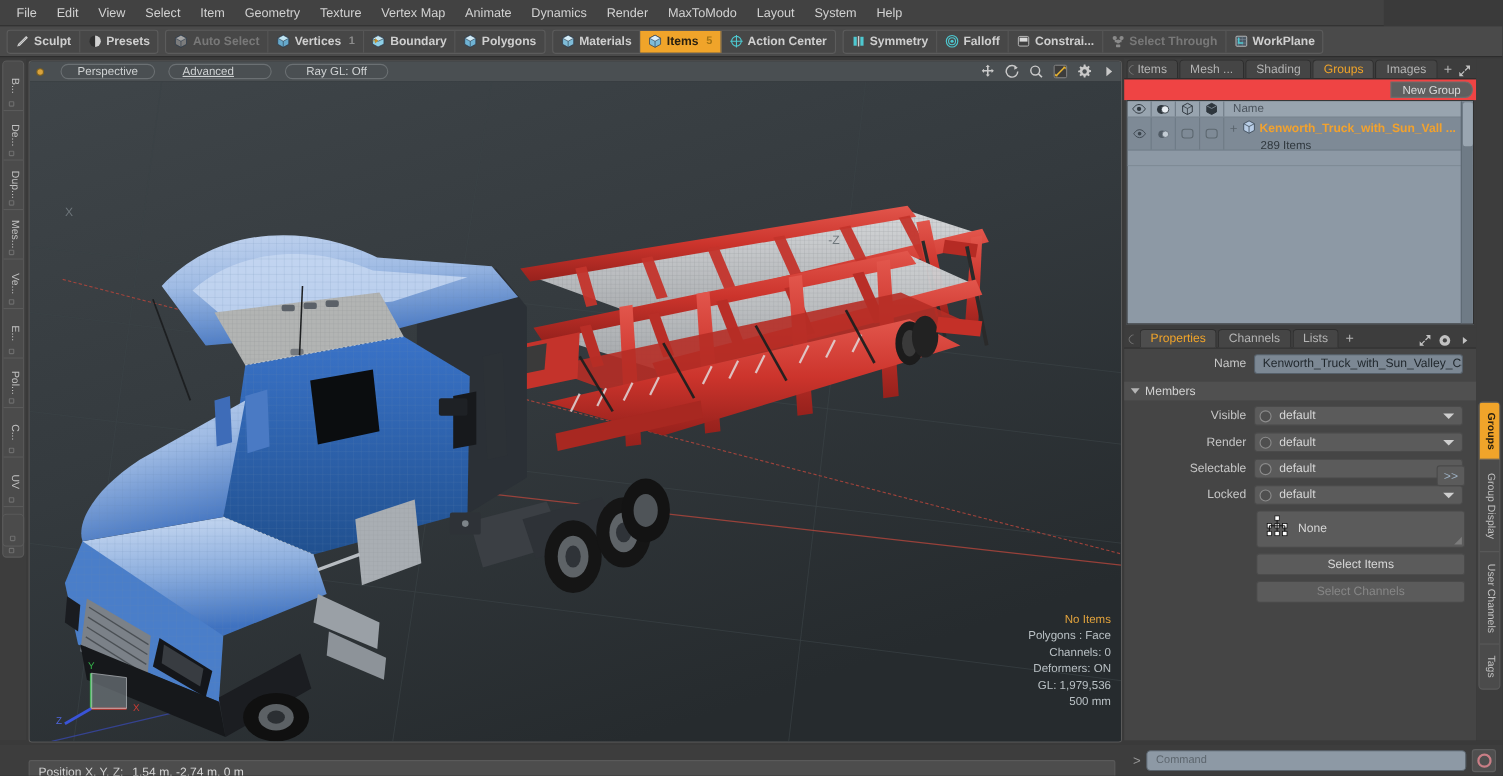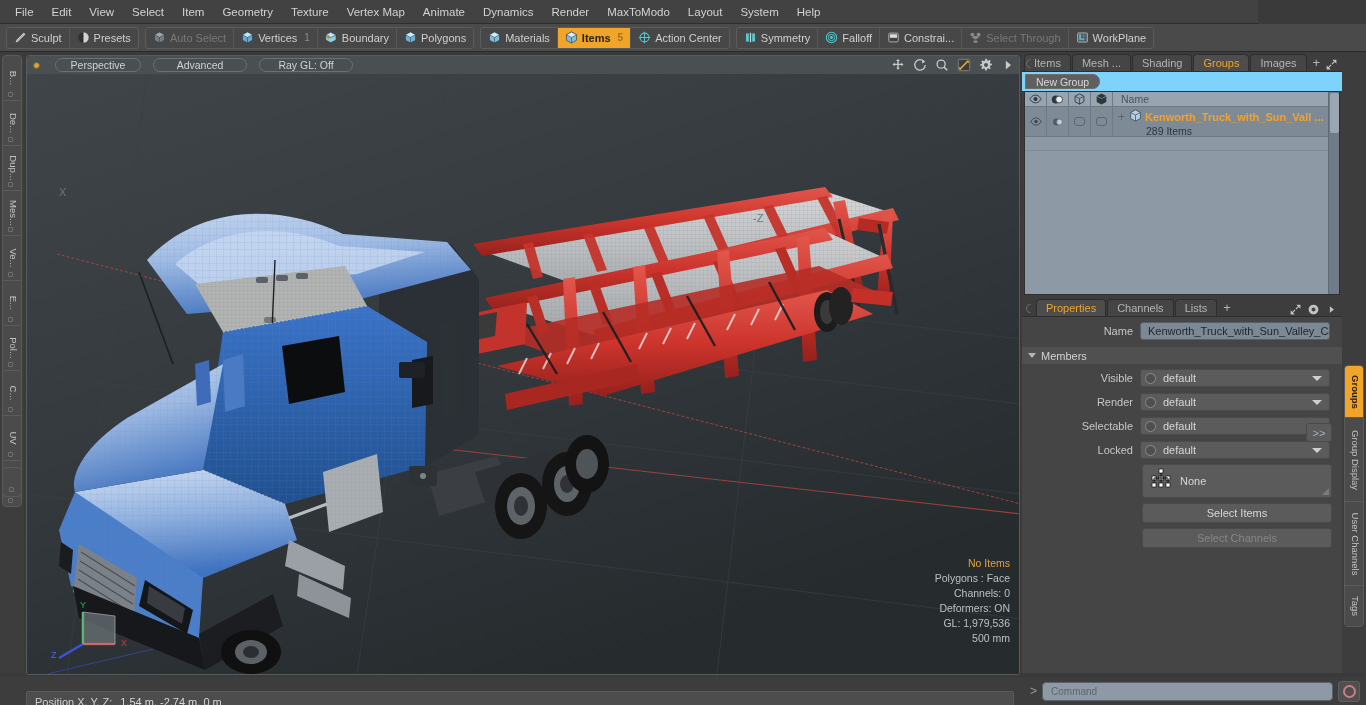--- a/index.html
+++ b/index.html
@@ -32,21 +32,21 @@
     display:flex; align-items:center;
   }
   .tb-group {
     display:flex; align-items:center; height:22px;
     border:1px solid #5c5c5c; border-radius:3px;
     background:#474747; margin-left:6px; overflow:hidden;
   }
   .tb-btn {
     display:flex; align-items:center; gap:4px; height:20px;
     padding:0 7px; color:#cfcfcf; font-size:11px; white-space:nowrap;
-    border-right:1px solid #565656; cursor:default; position:relative;
+    border-right:1px solid #565656; cursor:default; position:relative;font-weight:bold;
   }
   .tb-btn:last-child { border-right:none; }
   .tb-btn.active { background:#f0a42a; color:#2a2010; font-weight:bold; }
   .tb-btn.disabled { color:#787878; }
   .tb-count { color:#8c8c8c; font-size:10px; margin-left:3px; }
   .tb-btn.active .tb-count { color:#a57413; }
 
   
   .ico { width:13px; height:13px; display:inline-block; flex:0 0 auto; position:relative; }
   .ico svg { display:block; width:13px; height:13px; }
@@ -98,21 +98,21 @@
   }
   .vp-dot { width:7px; height:7px; border-radius:50%;
     background:#d8a23c; border:1px solid #7a5f20; margin:0 3px 0 2px; }
   .vp-pill {
     height:14px; line-height:13px; padding:0 12px;
     border:1px solid #6b7073; border-radius:7px;
     color:#cfd2d3; font-size:10.5px; background:transparent; cursor:default;
     white-space:nowrap;
   }
   .vp-w1 { min-width:86px; text-align:center; }
-  .vp-w2 { min-width:94px; text-align:center; }
+  .vp-w2 { min-width:94px; text-align:left;text-decoration:underline; }
   .vp-w3 { min-width:94px; text-align:center; }
   .vp-icons {
     position:absolute; right:4px; top:0; height:18px;
     display:flex; align-items:center; gap:8px;
   }
   .vp-icons .ico { width:14px; height:14px; }
   .vp-icons .ico svg { width:14px; height:14px; }
 
   .vp-canvas {
     position:absolute; left:0; top:18px; width:994px; height:600px;
@@ -152,22 +152,22 @@
     border-top-left-radius:4px; border-top-right-radius:4px;
     margin-right:1px; cursor:default; white-space:nowrap;
   }
   .ptab.sel { background:#4d4d4d; color:#f0a42a; }
   .tabplus {
     color:#b4b4b4; font-size:13px; padding:0 5px; line-height:16px; cursor:default;
   }
   .tabicons { margin-left:auto; display:flex; align-items:center; gap:5px; padding-right:4px; }
 
   
-  .newgroupbar { height:19px; background:#7dd3fc; display:flex; align-items:center;
-                 padding:0 3px; }
+  .newgroupbar { height:19px; background:#ef4444; display:flex; align-items:center;
+                 padding:0 3px;justify-content:flex-end; }
   .newgroup-btn {
     height:15px; line-height:14px; padding:0 10px;
     background:#5f5f5f; border:1px solid #6d6d6d;
     border-radius:0 7px 7px 0; color:#d8d8d8; font-size:10.5px; cursor:default;
   }
 
   
   .listbox {
     position:relative; height:204px; margin:0 2px;
     background:#8d99a5; border:1px solid #2f2f2f;

